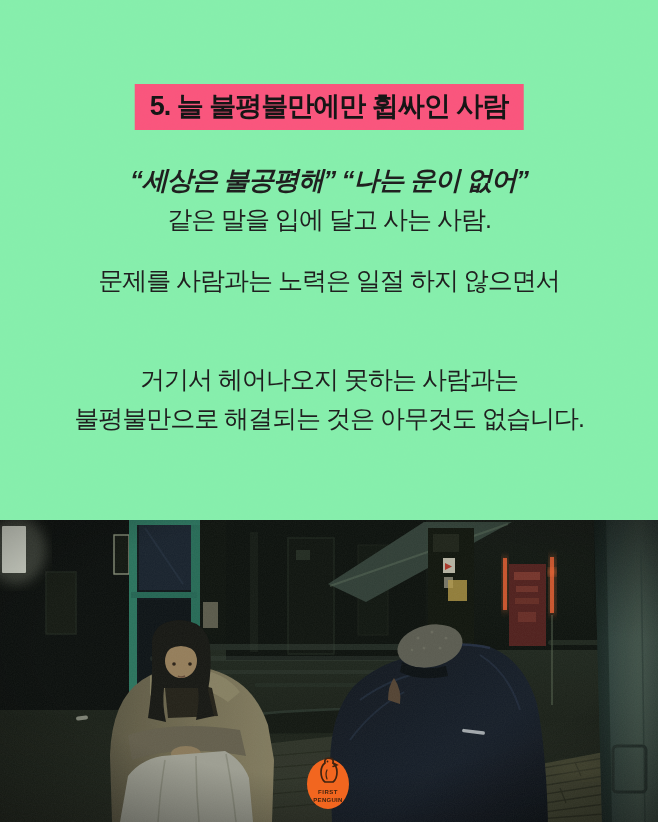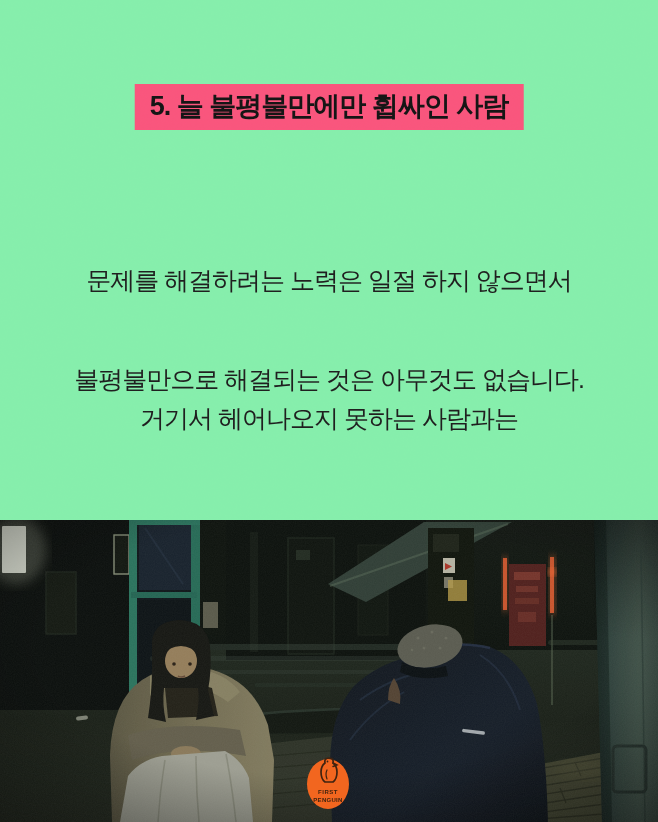--- a/index.html
+++ b/index.html
@@ -44,28 +44,32 @@
 </style>
 </head>
 <body>
 
 <div class="page">
 
   <div class="title-badge">
     <span>5. 늘 불평불만에만 휩싸인 사람</span>
   </div>
 
+  <div class="para" id="p1">
+    <div class="quote-line">“세상은 불공평해” “나는 운이 없어”</div>
+    <div>같은 말을 입에 달고 사는 사람.</div>
+  </div>
 
   <div class="para" id="p2">
-    <div>문제를 해결하려는 노력은 일절 하지 않으면서</div>
+    <div>문제를 사람과는 노력은 일절 하지 않으면서</div>
   </div>
 
   <div class="para" id="p3">
+    <div>거기서 헤어나오지 못하는 사람과는</div>
     <div>불평불만으로 해결되는 것은 아무것도 없습니다.</div>
-    <div>거기서 헤어나오지 못하는 사람과는</div>
   </div>
 
   <div class="photo">
     <svg width="658" height="302" viewBox="0 0 658 302" xmlns="http://www.w3.org/2000/svg">
       <defs>
         <linearGradient id="wallG" x1="0" y1="0" x2="0" y2="1">
           <stop offset="0" stop-color="#121510"></stop>
             <stop offset="1" stop-color="#0a0c09"></stop>
         </linearGradient>
         <linearGradient id="groundG" x1="0" y1="0" x2="0" y2="1">

